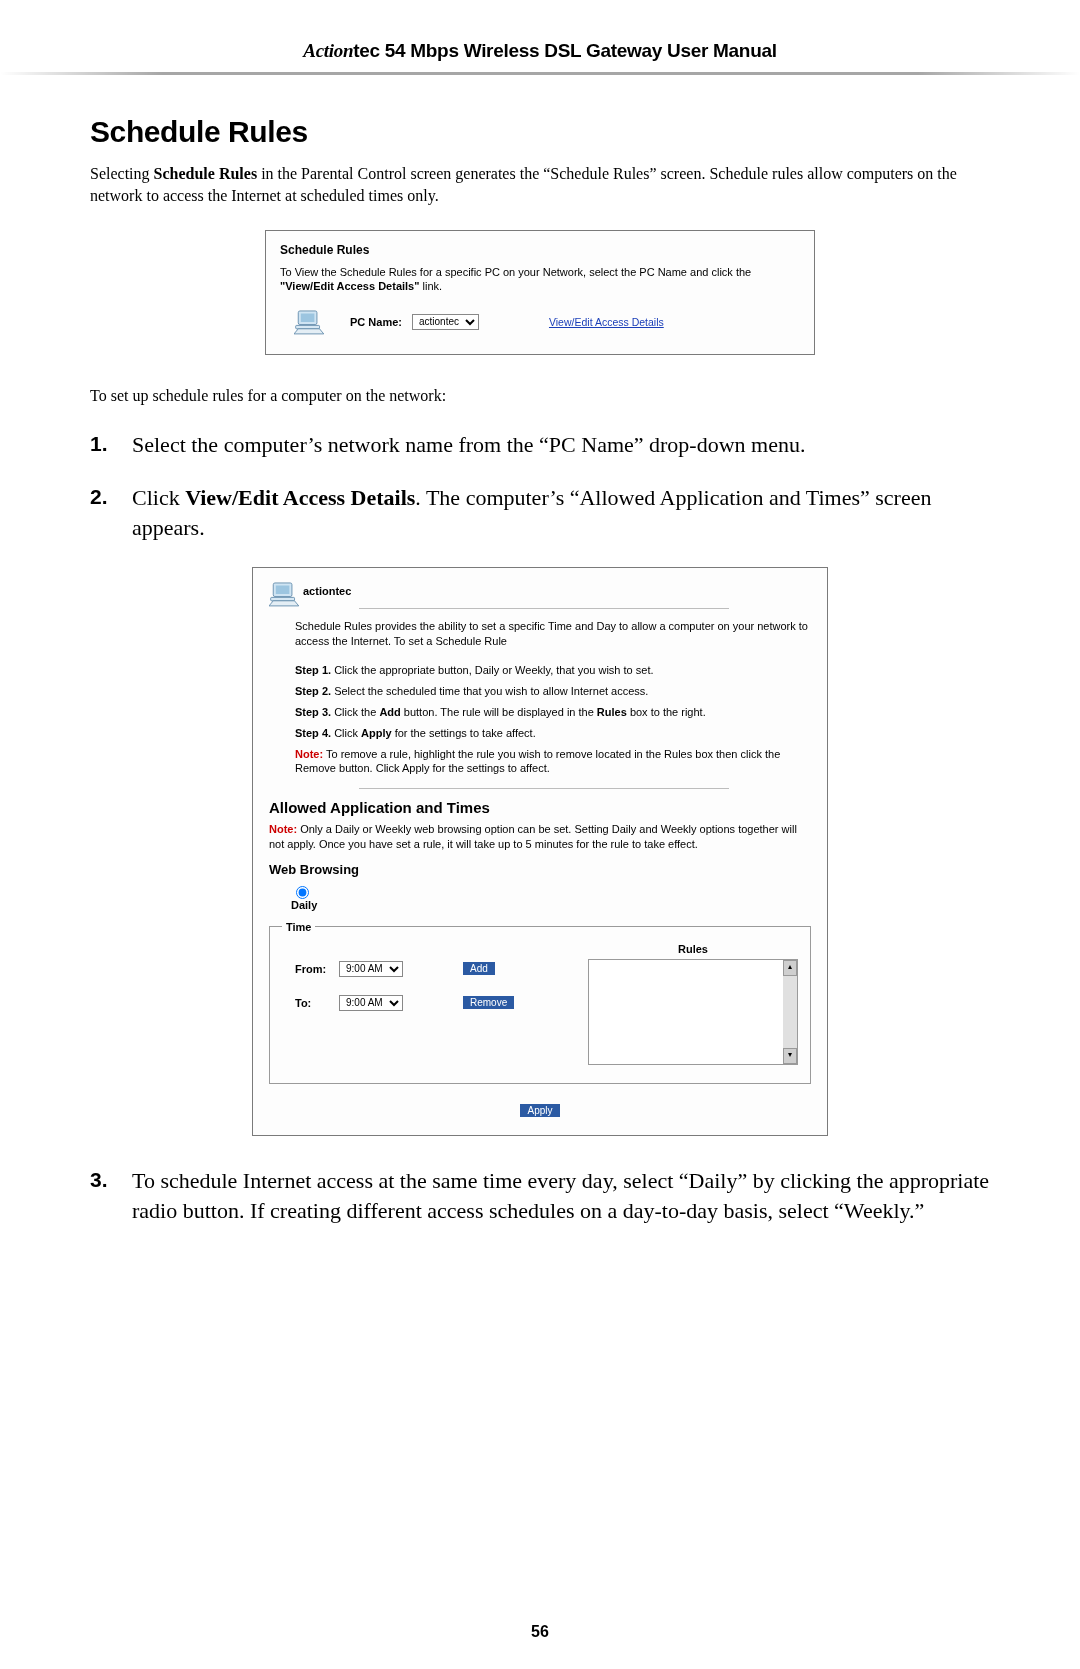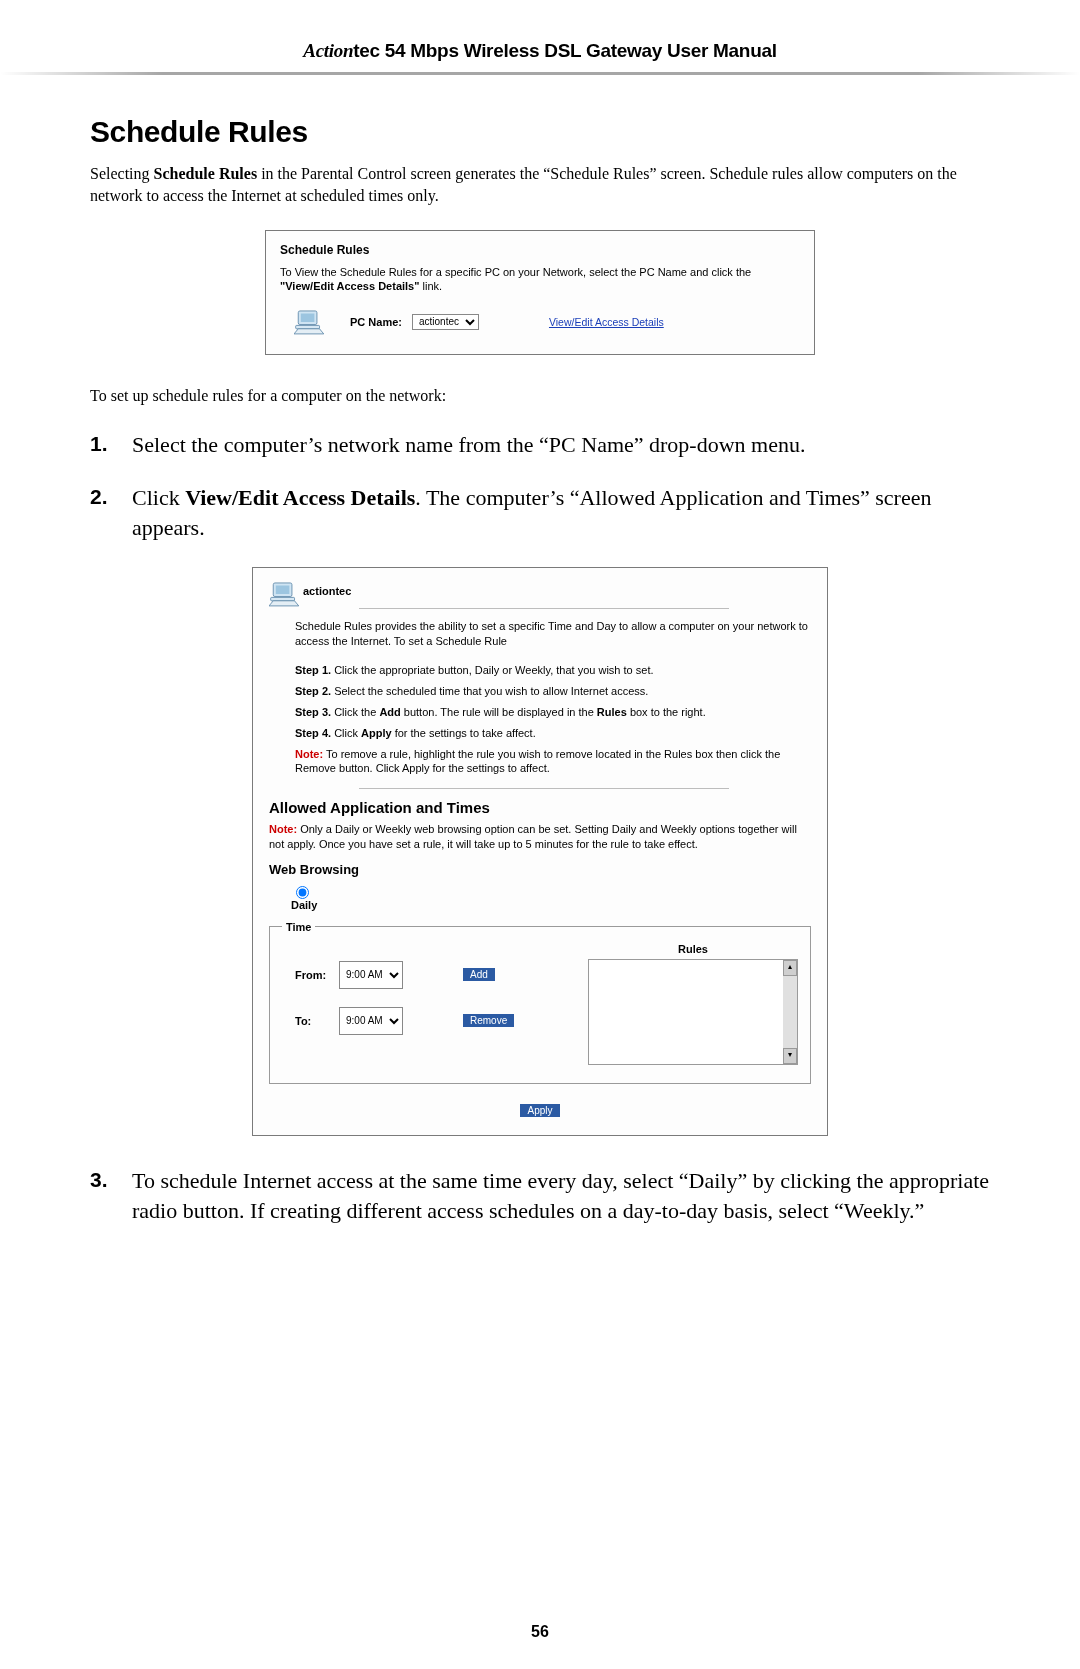--- a/index.html
+++ b/index.html
@@ -100,21 +100,21 @@
     border: 1px solid #9a9a9a;
     margin: 10px 0 20px 0;
     padding: 10px 12px 18px 12px;
     position: relative;
   }
   fieldset.time legend { font-weight: bold; font-size: 11px; padding: 0 4px; }
   .time-inner { display: flex; }
   .time-left { flex: 1; }
   .time-row { display: flex; align-items: center; margin: 18px 0; }
   .time-row .lbl { font-weight: bold; width: 44px; font-size: 11px; padding-left: 13px; }
-  .time-select { border: 1px solid #888; font-size: 10px; padding: 0 2px; height: 28px; background: #fff; margin-right: 60px; }
+  .time-select { border: 1px solid #888; font-size: 10px; padding: 0 2px; height: 16px; background: #fff; margin-right: 60px; }
   .btn-blue {
     background: #2b5aa3;
     color: #fff;
     border: none;
     font-size: 10px;
     padding: 1px 7px;
     cursor: pointer;
   }
   .rules-col { width: 210px; }
   .rules-col .rlabel { font-weight: bold; text-align: center; font-size: 11px; margin-bottom: 4px; }

